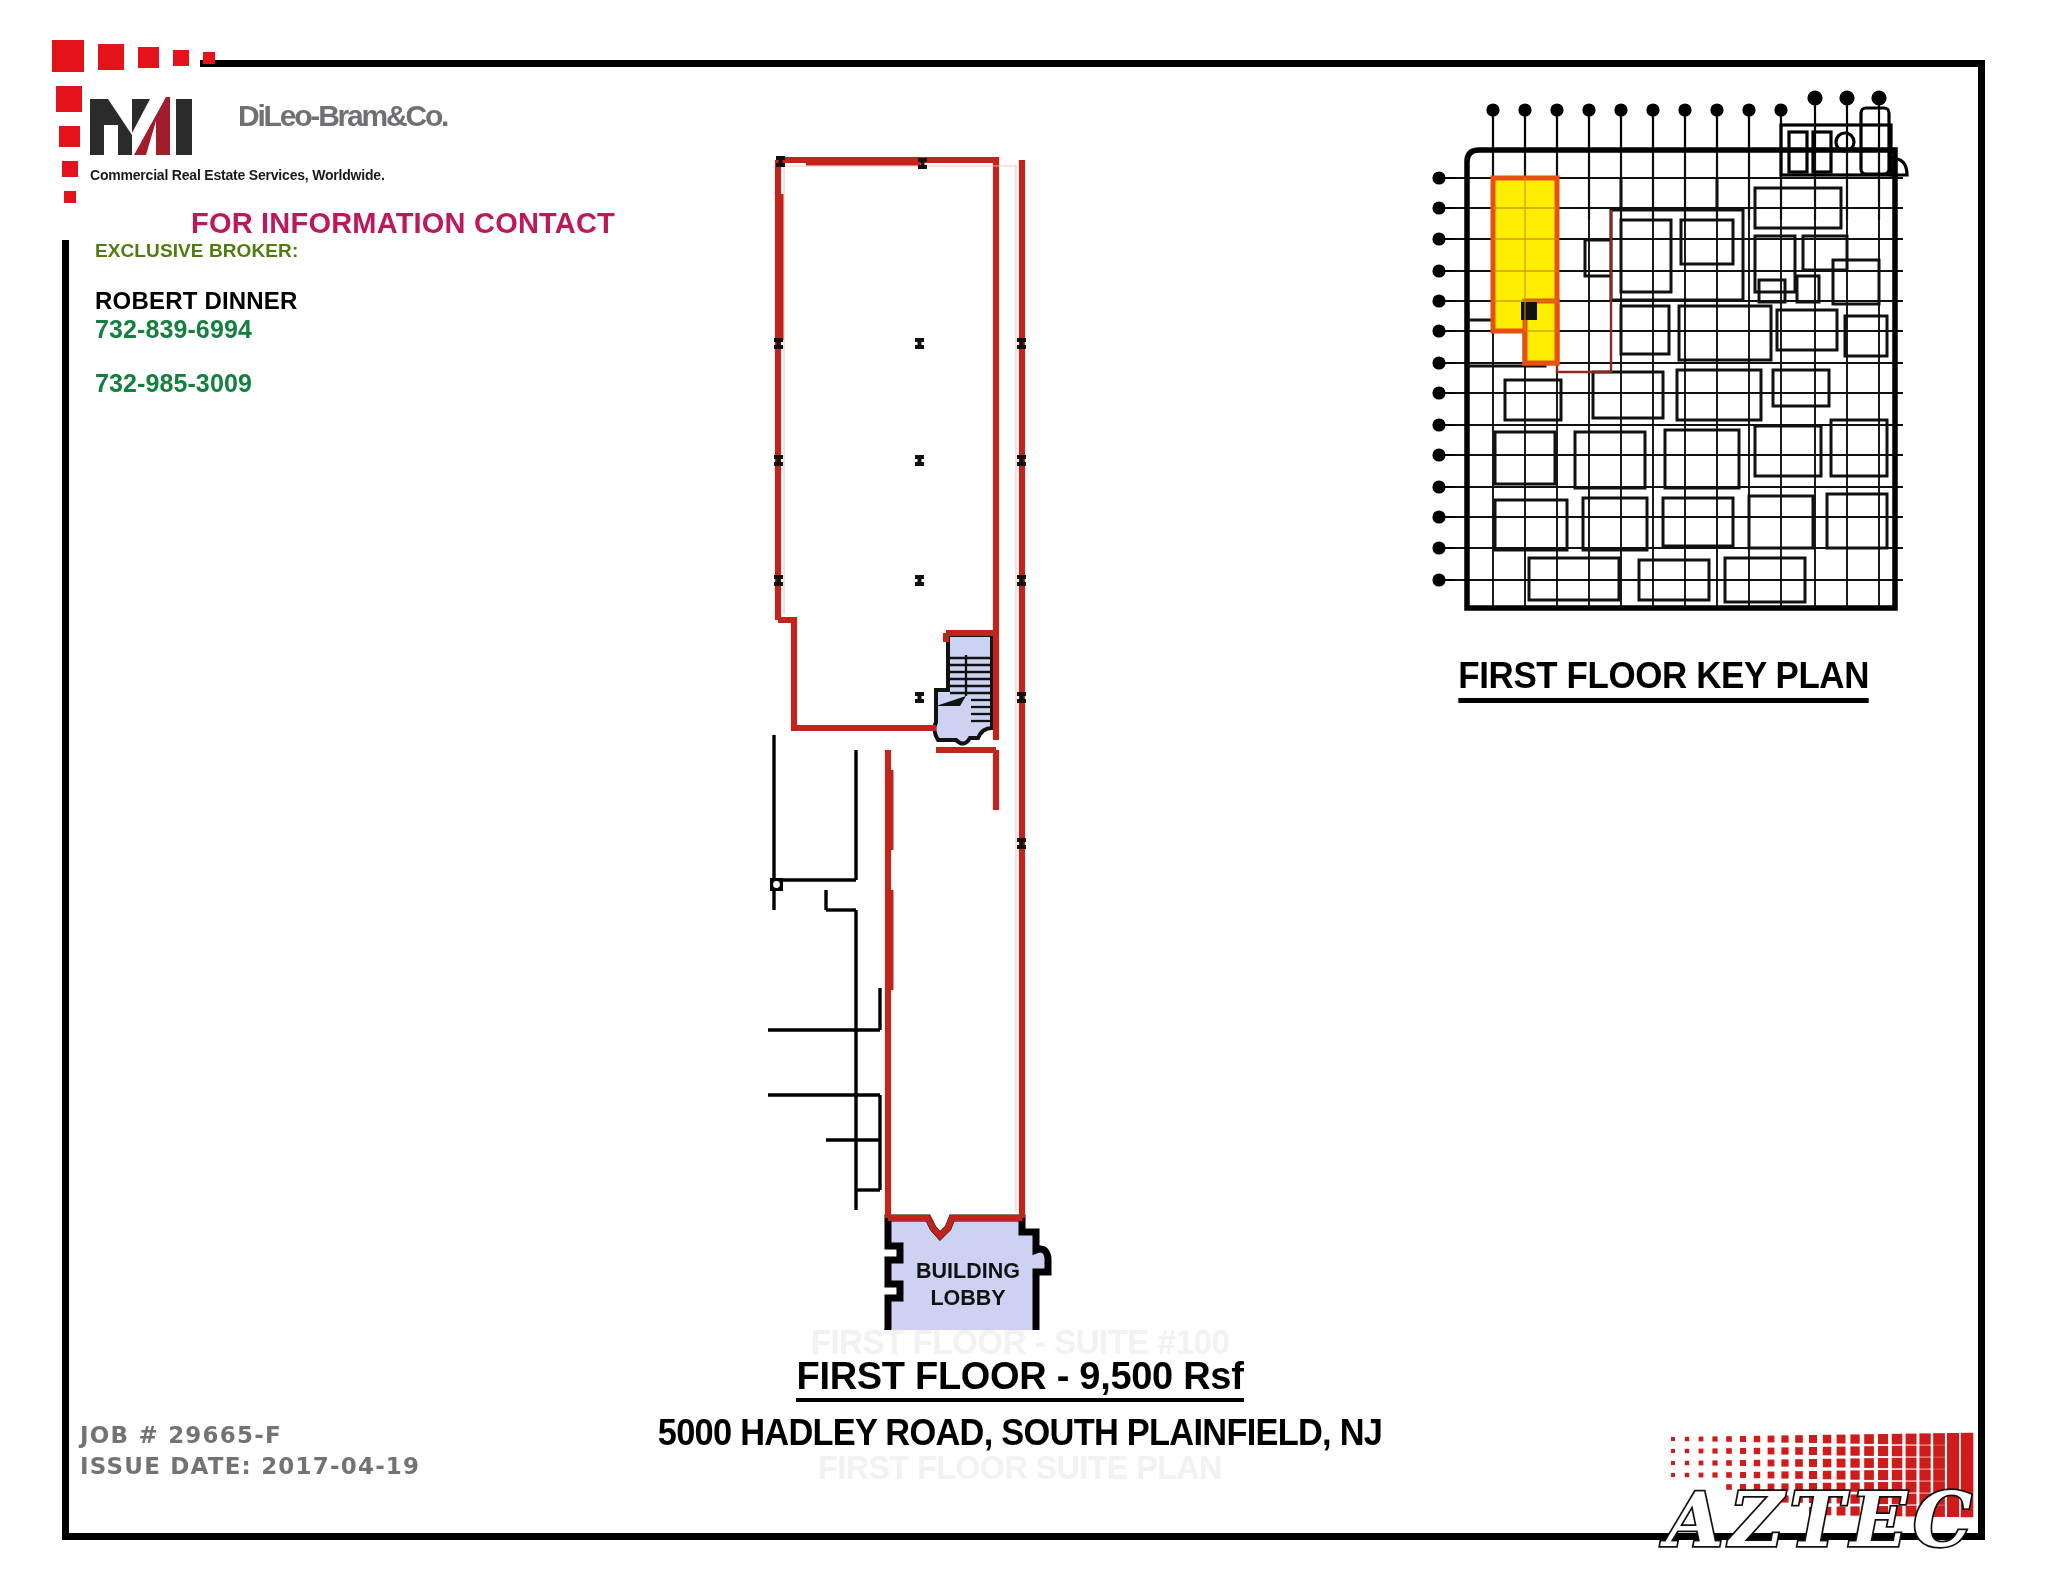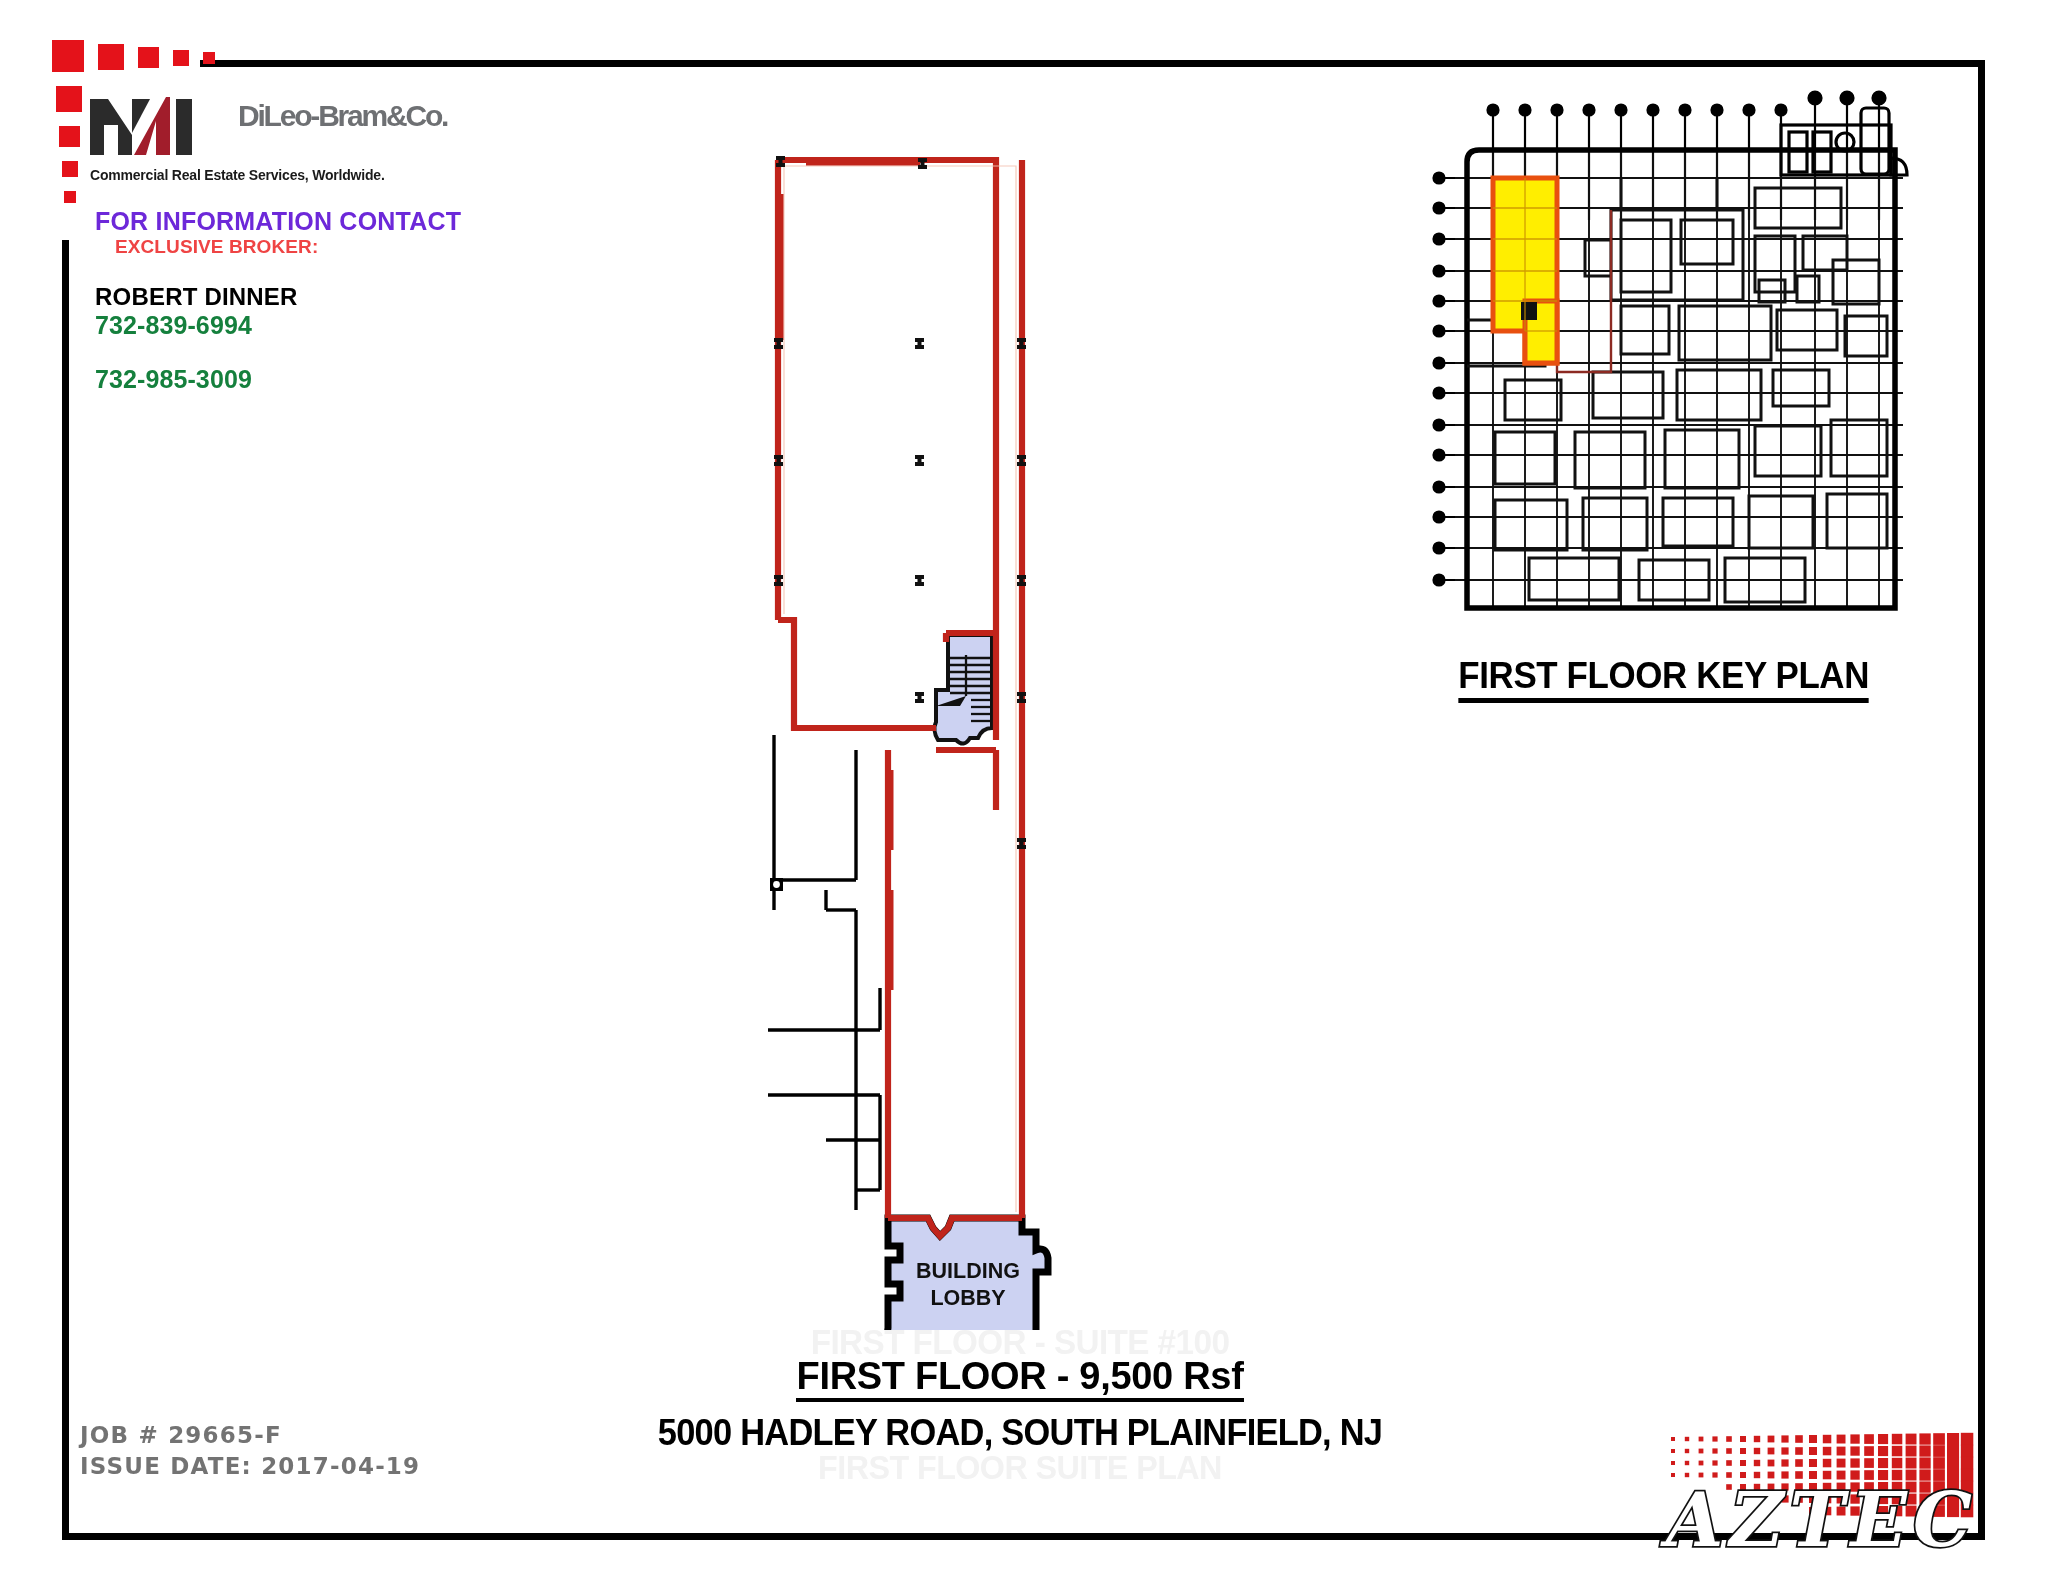--- a/index.html
+++ b/index.html
@@ -31,22 +31,22 @@
     white-space:nowrap;
   }
   .logo-tag{
     position:absolute;left:2px;top:72px;
     font-size:14px;font-weight:600;color:#1a1a1a;letter-spacing:-0.2px;
     white-space:nowrap;
   }
 
   
   .contact{position:absolute;left:95px;top:208px;width:520px;}
-  .c-head{font-size:25px;font-weight:bold;color:#6d28d9;letter-spacing:0.2px;line-height:1.08;}
-  .c-sub{font-size:19px;font-weight:bold;color:#ef4444;letter-spacing:0.1px;margin-top:1px;margin-left:20px;}
+  .c-head{font-size:29px;font-weight:bold;color:#be185d;letter-spacing:0.2px;line-height:1.08;text-align:right;}
+  .c-sub{font-size:19px;font-weight:bold;color:#4d7c0f;letter-spacing:0.1px;margin-top:1px;}
   .c-name{font-size:24px;font-weight:bold;color:#000;letter-spacing:0.2px;line-height:1.12;}
   .c-phone{font-size:25px;font-weight:bold;color:#15803d;letter-spacing:0.1px;line-height:1.12;}
   .c-gap{height:26px;}
   .c-gap2{height:26px;}
 
   
   .jobinfo{position:absolute;left:80px;top:1420px;}
   .jobinfo div{
     font-family:"DejaVu Sans", sans-serif;
     font-size:23px;font-weight:600;color:#737373;letter-spacing:1.2px;line-height:1.35;

